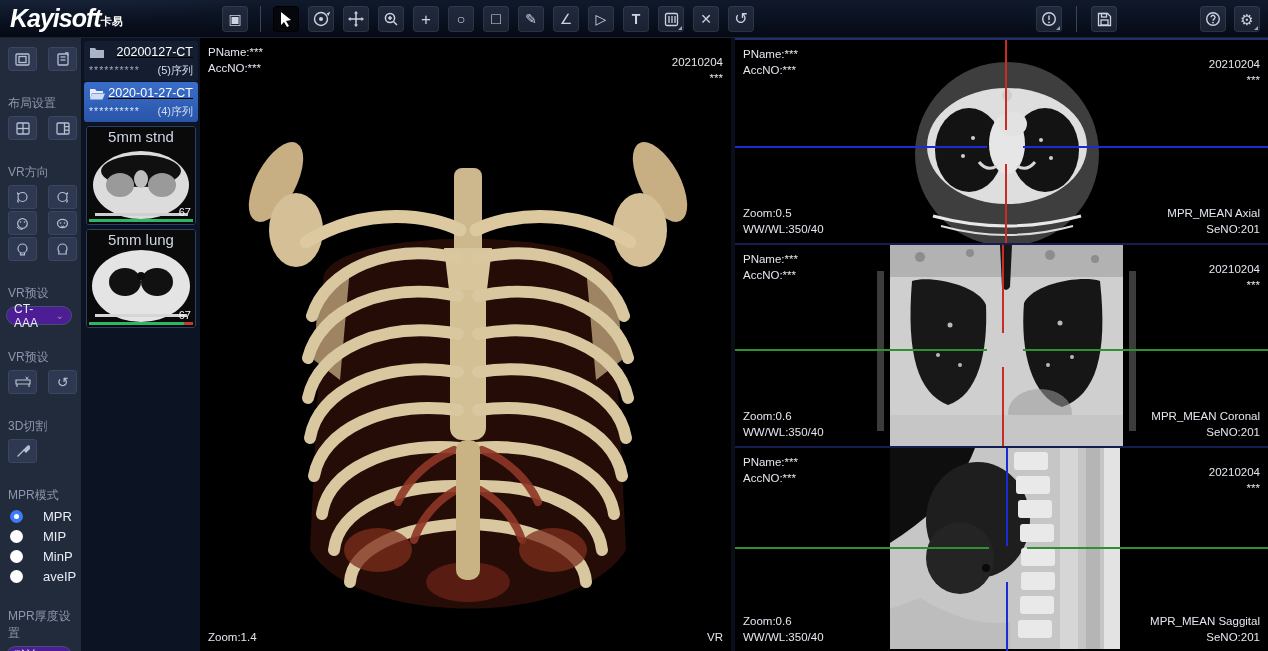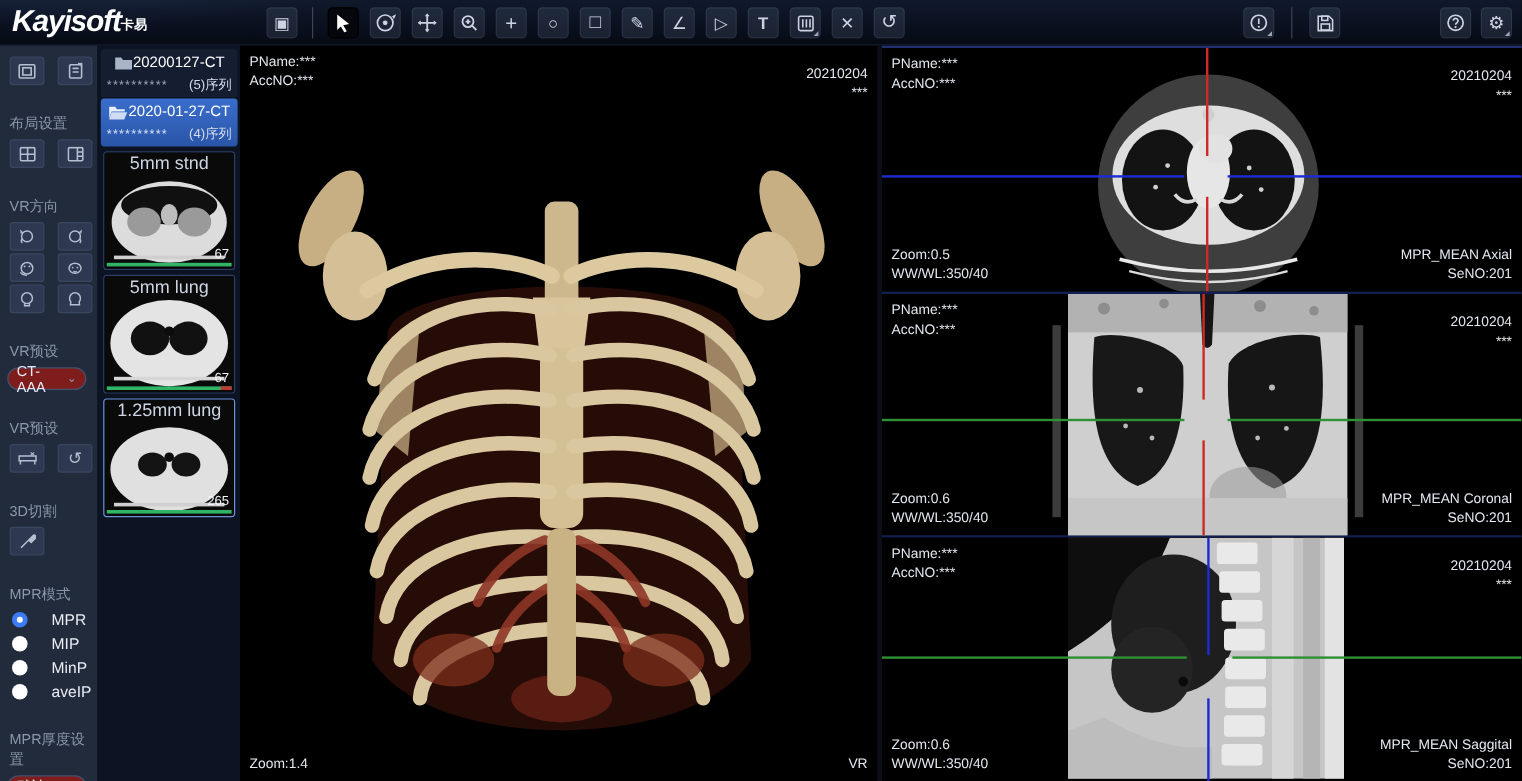--- a/index.html
+++ b/index.html
@@ -30,36 +30,36 @@
 
   
   .content { position:absolute; top:38px; left:0; width:1268px; height:613px; display:flex; }
 
   
   .toolbox { width:82px; background:#222b3c; border-right:1px solid #0c1220; padding-top:7px; }
   .sb-row { display:flex; gap:11px; margin:2px 0 2px 8px; }
   .sb-btn { width:29px; height:24px; background:#2e3850; border:1px solid #3a4560; border-radius:3px;
     color:#b6bfd1; display:flex; align-items:center; justify-content:center; font-size:13px; cursor:pointer;}
   .sb-label { font-size:12px; color:#8b97ac; margin:24px 0 4px 8px; }
-  .sb-select { width:66px; height:19px; margin:2px 0 0 6px; background:#7f1d1d; border:1px solid #43506e;
+  .sb-select { width:66px; height:19px; margin:2px 0 0 6px; background:#4c1d95; border:1px solid #43506e;
     border-radius:10px; color:#e8ecf5; font-size:12px; display:flex; align-items:center;
     justify-content:space-between; padding:0 7px; cursor:pointer; }
   .sb-select .chev { color:#8b97ac; font-size:10px; }
   .radio-row { display:flex; align-items:center; gap:20px; margin:5px 0 0 10px; cursor:pointer; }
   .radio { width:13px; height:13px; border-radius:50%; background:#fff; position:relative; }
   .radio.sel { background:#3b7cf5; }
   .radio.sel::after { content:""; position:absolute; left:4px; top:4px; width:5px; height:5px;
     border-radius:50%; background:#fff; }
   .radio-label { color:#e9edf5; font-size:13px; }
 
   
   .series { width:118px; background:#0c1322; display:flex; flex-direction:column; padding-top:2px; }
   .study { margin:1px 2px 0 2px; padding:4px 5px 3px 5px; background:#151e30; border-radius:3px; }
   .study.sel { background:linear-gradient(180deg,#3a6ecb,#2a55a9); }
-  .study-r1 { display:flex; align-items:center; justify-content:center; }
+  .study-r1 { display:flex; align-items:center; justify-content:space-between;text-decoration:underline; }
   .study-title { color:#fff; font-size:12.5px; }
   .study-r2 { display:flex; align-items:baseline; justify-content:space-between; margin-top:4px; }
   .study-mask { color:#9aa5ba; font-size:10.5px; letter-spacing:1px; }
   .study.sel .study-mask { color:#d9e3f5; }
   .study-count { color:#d5dded; font-size:11px; }
   .thumb { position:relative; width:110px; height:99px; margin:4px auto 0 auto; background:#000;
     border:1px solid #2c4066; border-radius:3px; overflow:hidden; cursor:pointer; }
   .thumb.sel { border:1px solid #6f8fd8; box-shadow:0 0 0 1px #46619f inset; }
   .thumb-label { position:absolute; top:1px; left:0; right:0; text-align:center; color:#ccd4e3;
     font-size:15px; z-index:3; }
@@ -387,33 +387,20 @@
         <circle cx="54" cy="46" r="4" fill="#0c0c0c"></circle>
         <rect x="8" y="84" width="92" height="3" fill="#d6d6d6"></rect>
       </svg>
       <div class="thumb-label">5mm lung</div>
       <div class="thumb-num">67</div>
       <div class="thumb-bar">
           <span class="red-tip"></span>
         </div>
     </div>
 
-    <div class="thumb sel">
-      <svg width="108" height="97" viewBox="0 0 108 97">
-        <rect width="108" height="97" fill="#0a0a0a"></rect>
-        <ellipse cx="54" cy="58" rx="49" ry="35" fill="#e0e0e0"></ellipse>
-        <ellipse cx="40" cy="54" rx="12" ry="10" fill="#141414"></ellipse>
-        <ellipse cx="68" cy="54" rx="12" ry="10" fill="#141414"></ellipse>
-        <circle cx="54" cy="48" r="4" fill="#0c0c0c"></circle>
-        <rect x="8" y="86" width="92" height="3" fill="#d0d0d0"></rect>
-      </svg>
-      <div class="thumb-label">1.25mm lung</div>
-      <div class="thumb-num">265</div>
-      <div class="thumb-bar"></div>
-    </div>
 
   </aside>
 
   <main class="vr-panel">
     <svg class="img-abs" style="left:48px; top:92px;" width="440" height="515" viewBox="0 0 440 515">
       <path d="M75,150 C75,95 365,95 365,150 L378,420 C330,498 110,498 62,420 Z" fill="#260c07"></path>
       <ellipse cx="28" cy="52" rx="20" ry="44" fill="#c7ae83" transform="rotate(28 28 52)"></ellipse>
       <ellipse cx="412" cy="52" rx="20" ry="44" fill="#c7ae83" transform="rotate(-28 412 52)"></ellipse>
       <ellipse cx="48" cy="100" rx="27" ry="37" fill="#d4bf96"></ellipse>
       <ellipse cx="392" cy="100" rx="27" ry="37" fill="#d4bf96"></ellipse>

